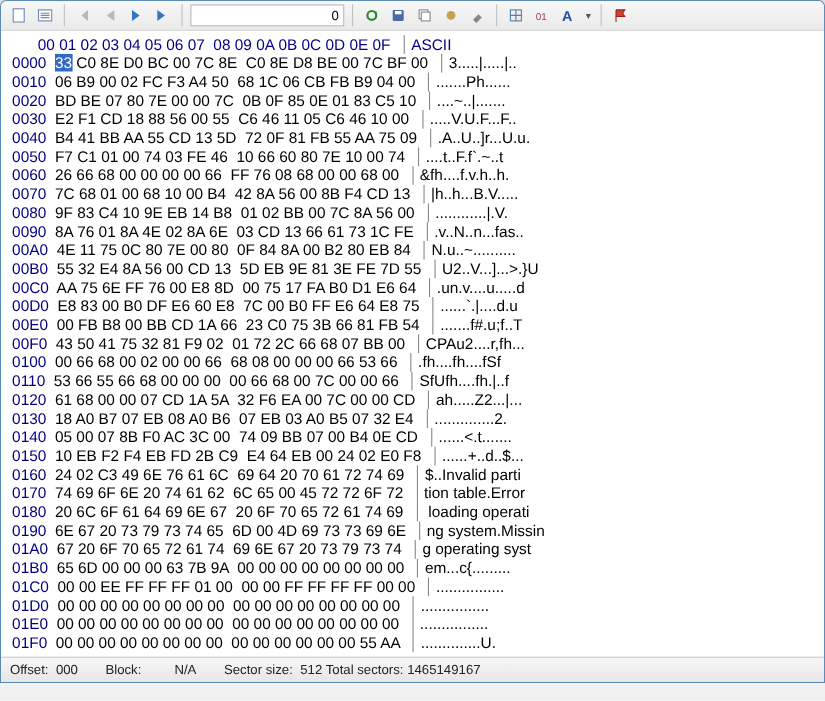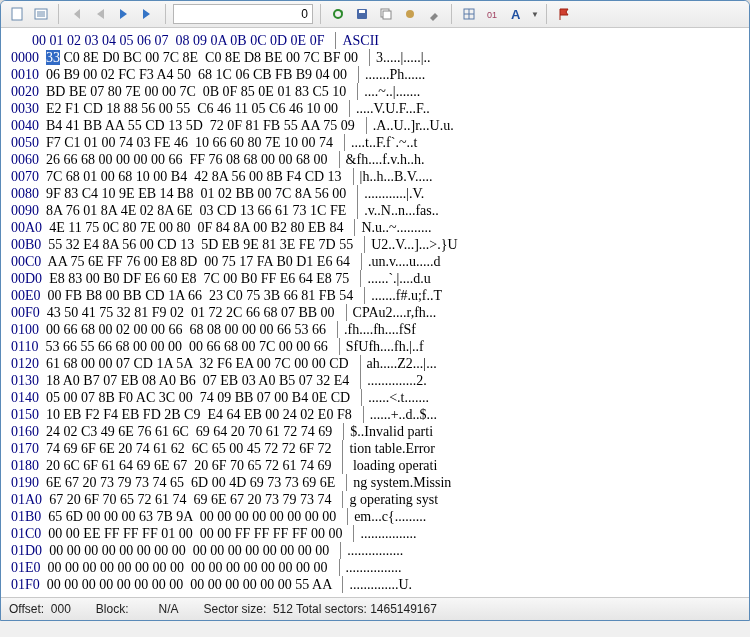--- a/index.html
+++ b/index.html
@@ -4,21 +4,21 @@
 <style>
   html,body{margin:0;padding:0;font-family:"Segoe UI",Tahoma,sans-serif;font-size:12px;background:#f0f0f0;}
   .window{width:750px;box-sizing:border-box;border:1px solid #5a8ab8;border-radius:6px 6px 0 0;overflow:hidden;background:#fff;box-shadow:0 0 8px rgba(0,0,0,.3);}
   .titlebar{height:30px;background:linear-gradient(#f6fbff,#dceafc 45%,#c3dcf6 46%,#d9ebfb);display:flex;align-items:center;padding:0 2px 0 10px;border-bottom:1px solid #6f93b8;}
   .titlebar span.title{color:#1d2d3e;font-size:13px;flex:1;white-space:nowrap;overflow:hidden;text-overflow:ellipsis;}
   .closebtn{width:46px;height:20px;margin-top:-6px;background:linear-gradient(#f2a0a0,#d94b3a 45%,#c8311f 46%,#e47060);border:1px solid #8a2a1f;border-radius:0 0 4px 4px;display:flex;align-items:center;justify-content:center;color:#fff;font-weight:bold;font-size:13px;text-shadow:0 0 2px #7a1a10;}
   .toolbar{height:26px;background:linear-gradient(#f7f7f7,#eaeaea);border-bottom:1px solid #c9c9c9;display:flex;align-items:center;padding:0 6px;gap:4px;}
   .tb-sep{width:1px;height:20px;background:#c0c0c0;margin:0 3px;}
   .tb-btn{width:18px;height:18px;display:flex;align-items:center;justify-content:center;border:1px solid transparent;border-radius:2px;}
   .tb-input{width:130px;height:18px;border:1px solid #b6b6b6;font-size:12px;text-align:right;padding:0 4px;background:#fff;}
-  .hexarea{background:#fff;padding:4px 8px 4px 10px;font-family:Liberation Serif, serif;font-size:14px;line-height:17px;white-space:pre;overflow:hidden;color:#000;}
+  .hexarea{background:#fff;padding:4px 8px 4px 10px;font-family:Liberation Sans, sans-serif;font-size:14px;line-height:17px;white-space:pre;overflow:hidden;color:#000;}
   .hexheader{color:#000080;}
   .offsetcol{color:#000080;display:inline-block;}
   .sel{background:#316ac5;color:#fff;}
   .asciibox{border-left:1px solid #888;padding-left:6px;margin-left:4px;display:inline-block;}
   .statusbar{height:22px;background:linear-gradient(#f7f7f7,#e6e6e6);border-top:1px solid #c9c9c9;display:flex;align-items:center;padding:0 8px;font-size:12px;color:#222;gap:25px;}
   svg{display:block;}
 </style>
 </head>
 <body>
 

